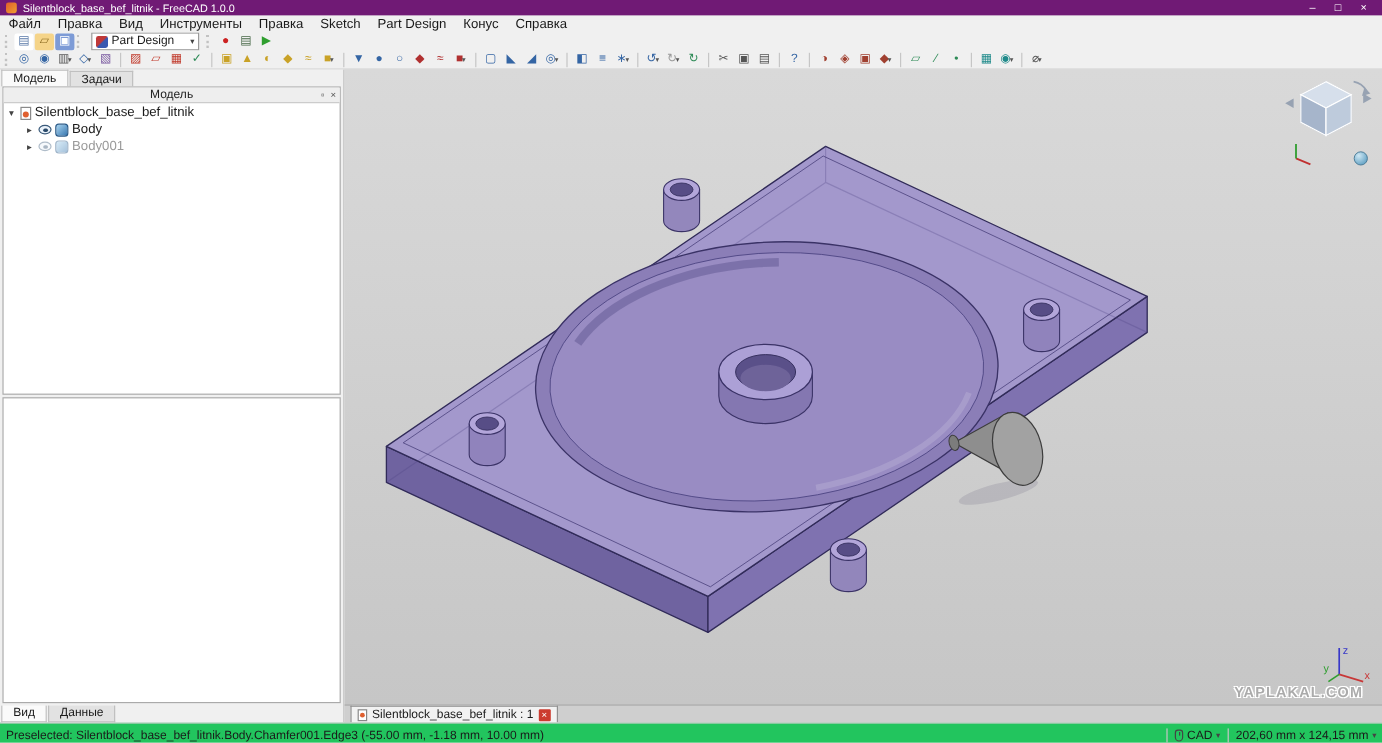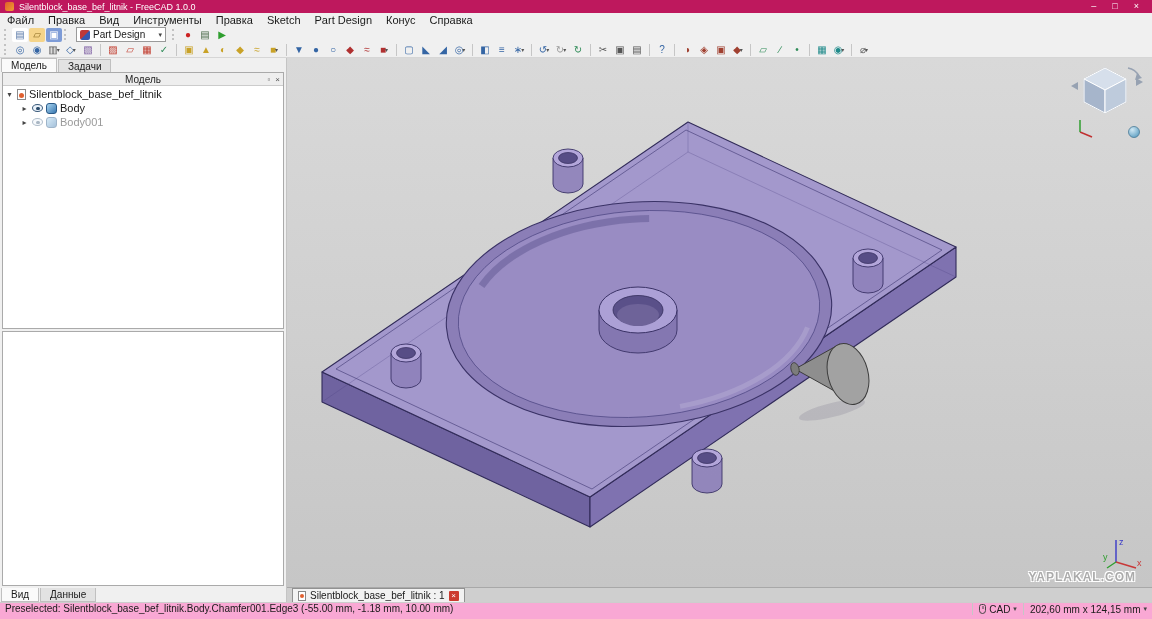--- a/index.html
+++ b/index.html
@@ -1,21 +1,21 @@
 <!DOCTYPE html>
 <html><head>
 <meta charset="utf-8">
 <style>
   *{box-sizing:border-box}
   html,body{margin:0;padding:0}
   body{width:1152px;height:619px;overflow:hidden;background:#f0f0f0;
        font-family:"Liberation Sans",sans-serif;color:#1a1a1a}
 
   
-  .titlebar{height:13px;background:#be185d;color:#fff;display:flex;align-items:center;
+  .titlebar{height:13px;background:#701a75;color:#fff;display:flex;align-items:center;
             padding:0 5px;gap:5px;font-size:9px}
   .app-icon{width:9px;height:9px;border-radius:2px;flex:none;
             background:linear-gradient(135deg,#e05d2d,#f0a030)}
   .win-btns{margin-left:auto;display:flex;gap:16px;padding-right:8px;font-size:9px}
   .win-btns span{line-height:13px;cursor:default}
 
   
   .menubar{height:14px;display:flex;align-items:center;font-size:11px;background:#f0f0f0}
   .menu-item{padding:0 7px;line-height:14px;white-space:nowrap}
 
@@ -88,22 +88,22 @@
           border-top:1px solid #a8a8a8;display:flex;align-items:flex-end;padding-left:5px}
   .doc-tab{height:14px;background:#f2f2f2;border:1px solid #919191;border-bottom:none;
            display:flex;align-items:center;gap:4px;font-size:10px;padding:0 5px}
   .tab-doc-icon{width:8px;height:10px;background:#fff;border:1px solid #888;position:relative;flex:none}
   .tab-doc-icon::after{content:"";position:absolute;left:1px;top:2px;width:4px;height:4px;
            border-radius:50%;background:#e06030}
   .tab-close{width:10px;height:10px;background:#cc3b2f;color:#fff;font-size:8px;line-height:10px;
            text-align:center;border-radius:1px;flex:none}
 
   
-  .statusbar{height:17px;background:#f9a8d4;border-top:1px solid #cdcdcd;display:flex;
-             align-items:flex-start;font-size:10px;padding:0 5px;gap:8px}
+  .statusbar{height:17px;background:#22c55e;border-top:1px solid #cdcdcd;display:flex;
+             align-items:flex-end;font-size:10px;padding:0 5px;gap:8px}
   .sb-right{margin-left:auto;display:flex;align-items:center;gap:6px}
   .sb-group{display:flex;align-items:center;gap:3px}
   .mouse-icon{width:7px;height:10px;border:1px solid #444;border-radius:3px 3px 4px 4px;position:relative}
   .mouse-icon::after{content:"";position:absolute;left:50%;top:1px;width:1px;height:3px;
              background:#444;transform:translateX(-50%)}
   .sb-caret{font-size:7px;color:#444}
   .vsep{width:1px;height:12px;background:#c6c6c6}
 </style>
 </head>
 <body>

